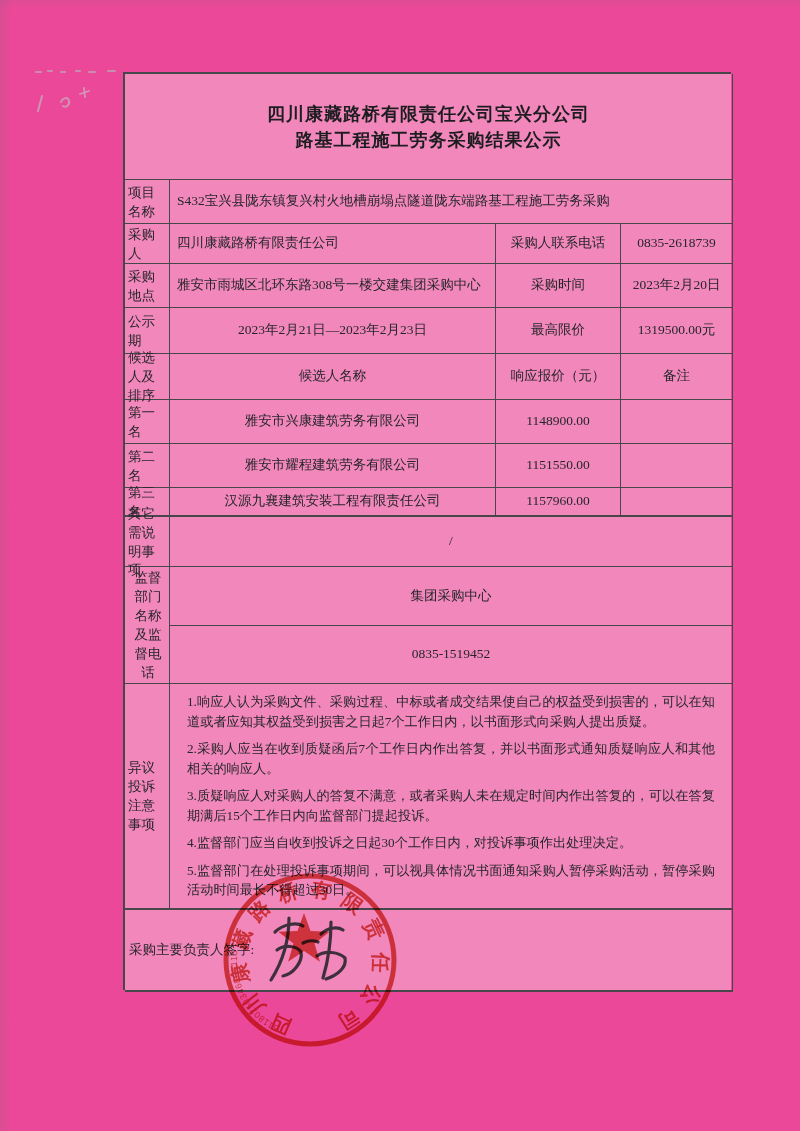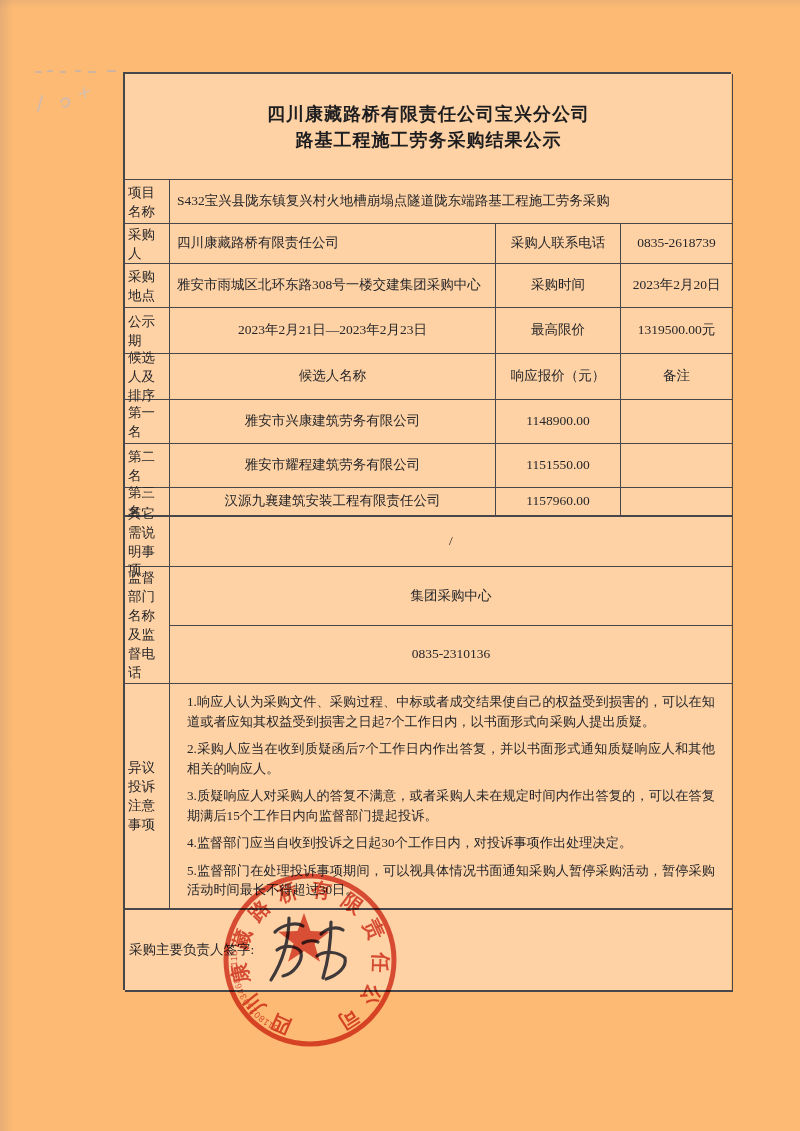--- a/index.html
+++ b/index.html
@@ -6,21 +6,21 @@
   html,body { width:800px; height:1131px; }
   body {
     font-family:"Liberation Serif", serif;
     color:#26262a;
     background:#f6f4f6;
     position:relative;
     overflow:hidden;
   }
   .page {
     position:absolute; inset:0;
-    background:#fdba74;
+    background:#ec4899;
   }
   
   .page::before {
     content:""; position:absolute; left:0; top:0; bottom:0; width:14px;
     background:linear-gradient(to right, rgba(110,104,116,0.16), rgba(110,104,116,0) 90%);
     pointer-events:none;
   }
   .page::after {
     content:""; position:absolute; left:0; top:0; right:0; height:10px;
     background:linear-gradient(to bottom, rgba(110,104,116,0.10), rgba(110,104,116,0) 90%);
@@ -41,21 +41,21 @@
     border-right:1px solid #47464a;
     border-bottom:1px solid #47464a;
     display:flex; align-items:center;
     font-size:13.5px;
     line-height:1.4;
     padding:2px 4px;
     word-break:break-all;
   }
   .cell.thickb { border-bottom-width:2px; }
   .lbl { padding:2px 1px 0 3px; text-align:left; }
-  .ctr { justify-content:center; }
+  .ctr { justify-content:center; text-align:center; }
   .lft { justify-content:flex-start; text-align:right; padding-left:7px; }
 
   .title-cell {
     grid-column:1 / span 4;
     flex-direction:column; justify-content:center;
     font-family:"Liberation Sans", sans-serif;
     font-weight:bold; font-size:18px; line-height:26px;
     letter-spacing:1px; color:#1d1d20;
     text-align:center;
   }
@@ -151,21 +151,21 @@
     <div class="cell lbl thickb">第三名</div>
     <div class="cell ctr thickb">汉源九襄建筑安装工程有限责任公司</div>
     <div class="cell ctr thickb">1157960.00</div>
     <div class="cell ctr thickb"></div>
 
     <div class="cell lbl">其它需说明事项</div>
     <div class="cell span3 ctr">/</div>
 
     <div class="cell span3 ctr">集团采购中心</div>
     <div class="cell lbl ctr sup-label">监督部门名称及监督电话</div>
-    <div class="cell span3 ctr">0835-2310136</div>
+    <div class="cell span3 ctr">0835-1519452</div>
 
     <div class="cell lbl thickb">异议投诉注意事项</div>
     <div class="cell span3 objection-cell thickb">
       <div class="items">
         <div>1.响应人认为采购文件、采购过程、中标或者成交结果使自己的权益受到损害的，可以在知道或者应知其权益受到损害之日起7个工作日内，以书面形式向采购人提出质疑。</div>
         <div>2.采购人应当在收到质疑函后7个工作日内作出答复，并以书面形式通知质疑响应人和其他相关的响应人。</div>
         <div>3.质疑响应人对采购人的答复不满意，或者采购人未在规定时间内作出答复的，可以在答复期满后15个工作日内向监督部门提起投诉。</div>
         <div>4.监督部门应当自收到投诉之日起30个工作日内，对投诉事项作出处理决定。</div>
         <div>5.监督部门在处理投诉事项期间，可以视具体情况书面通知采购人暂停采购活动，暂停采购活动时间最长不得超过30日。</div>
       </div>

